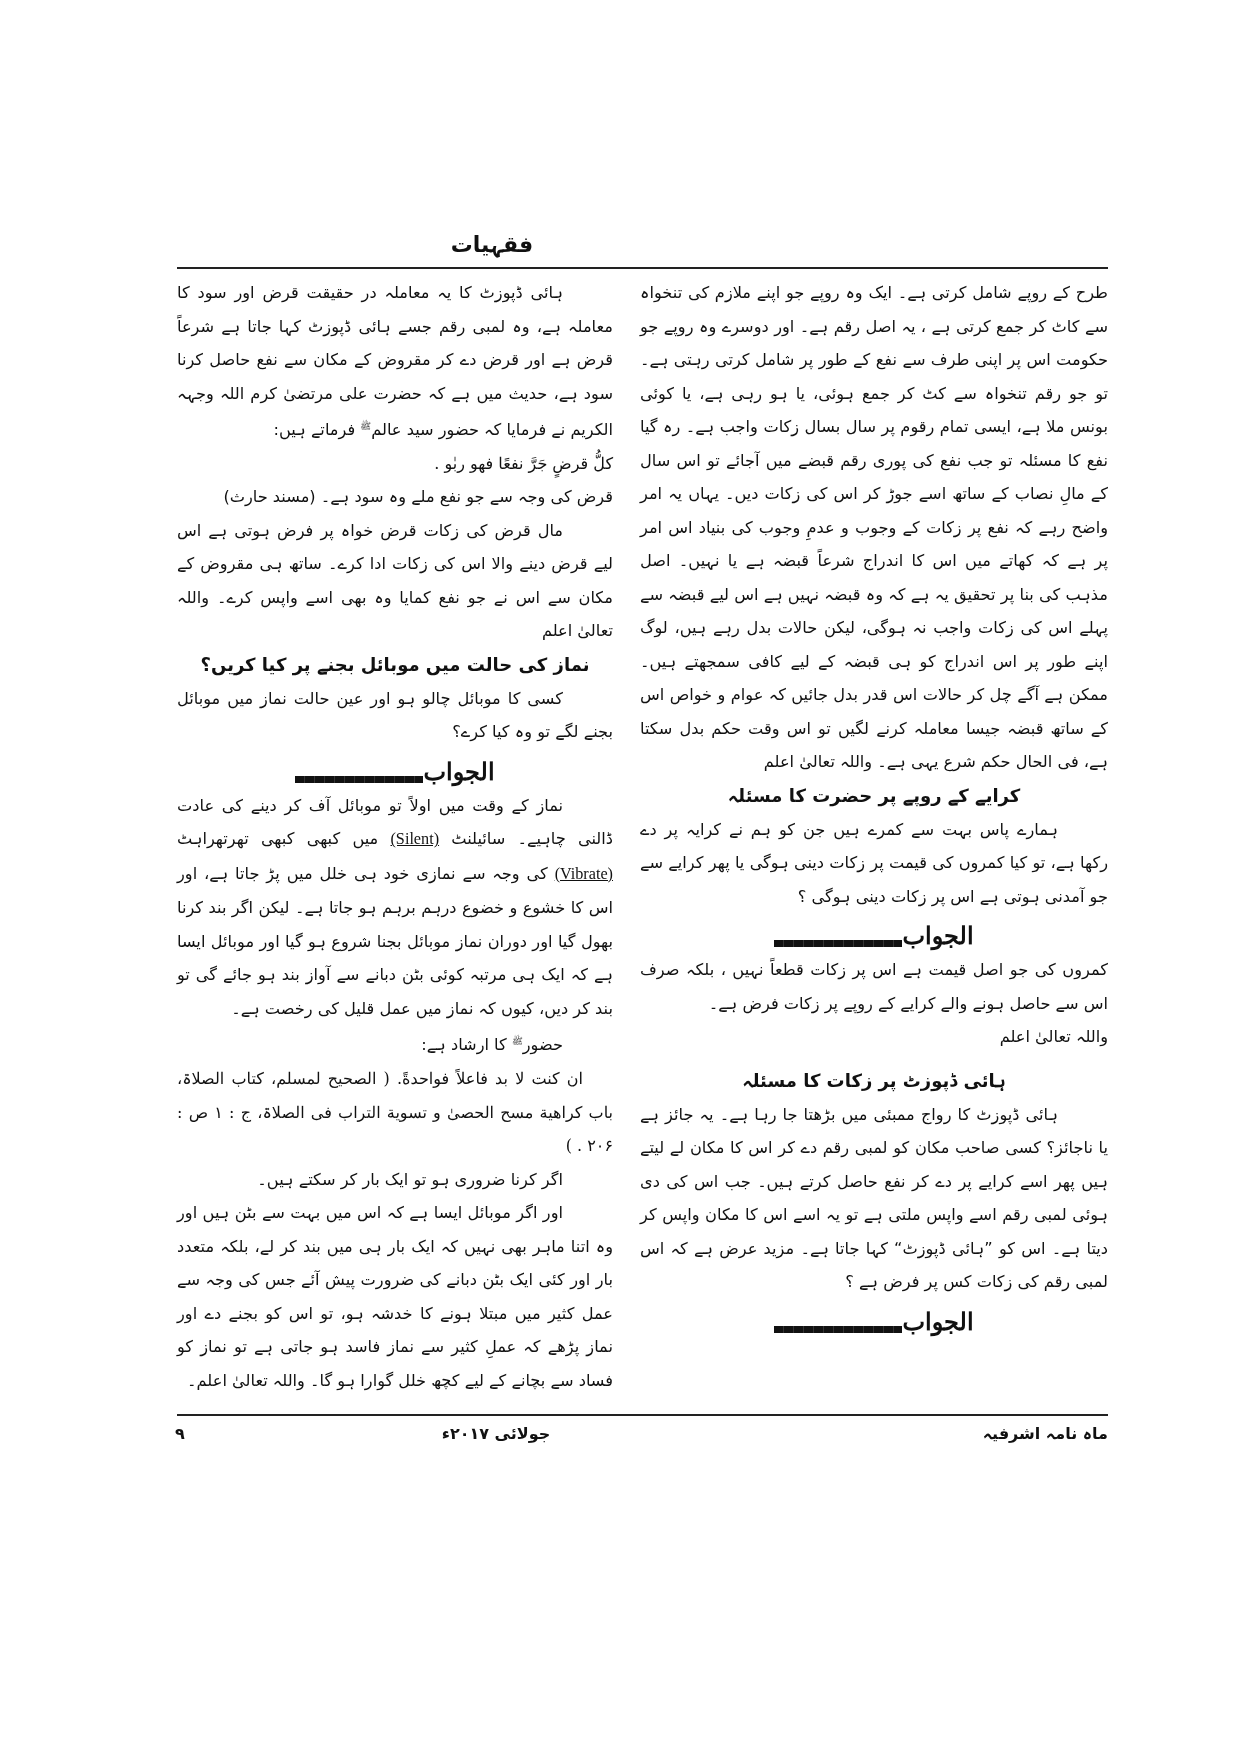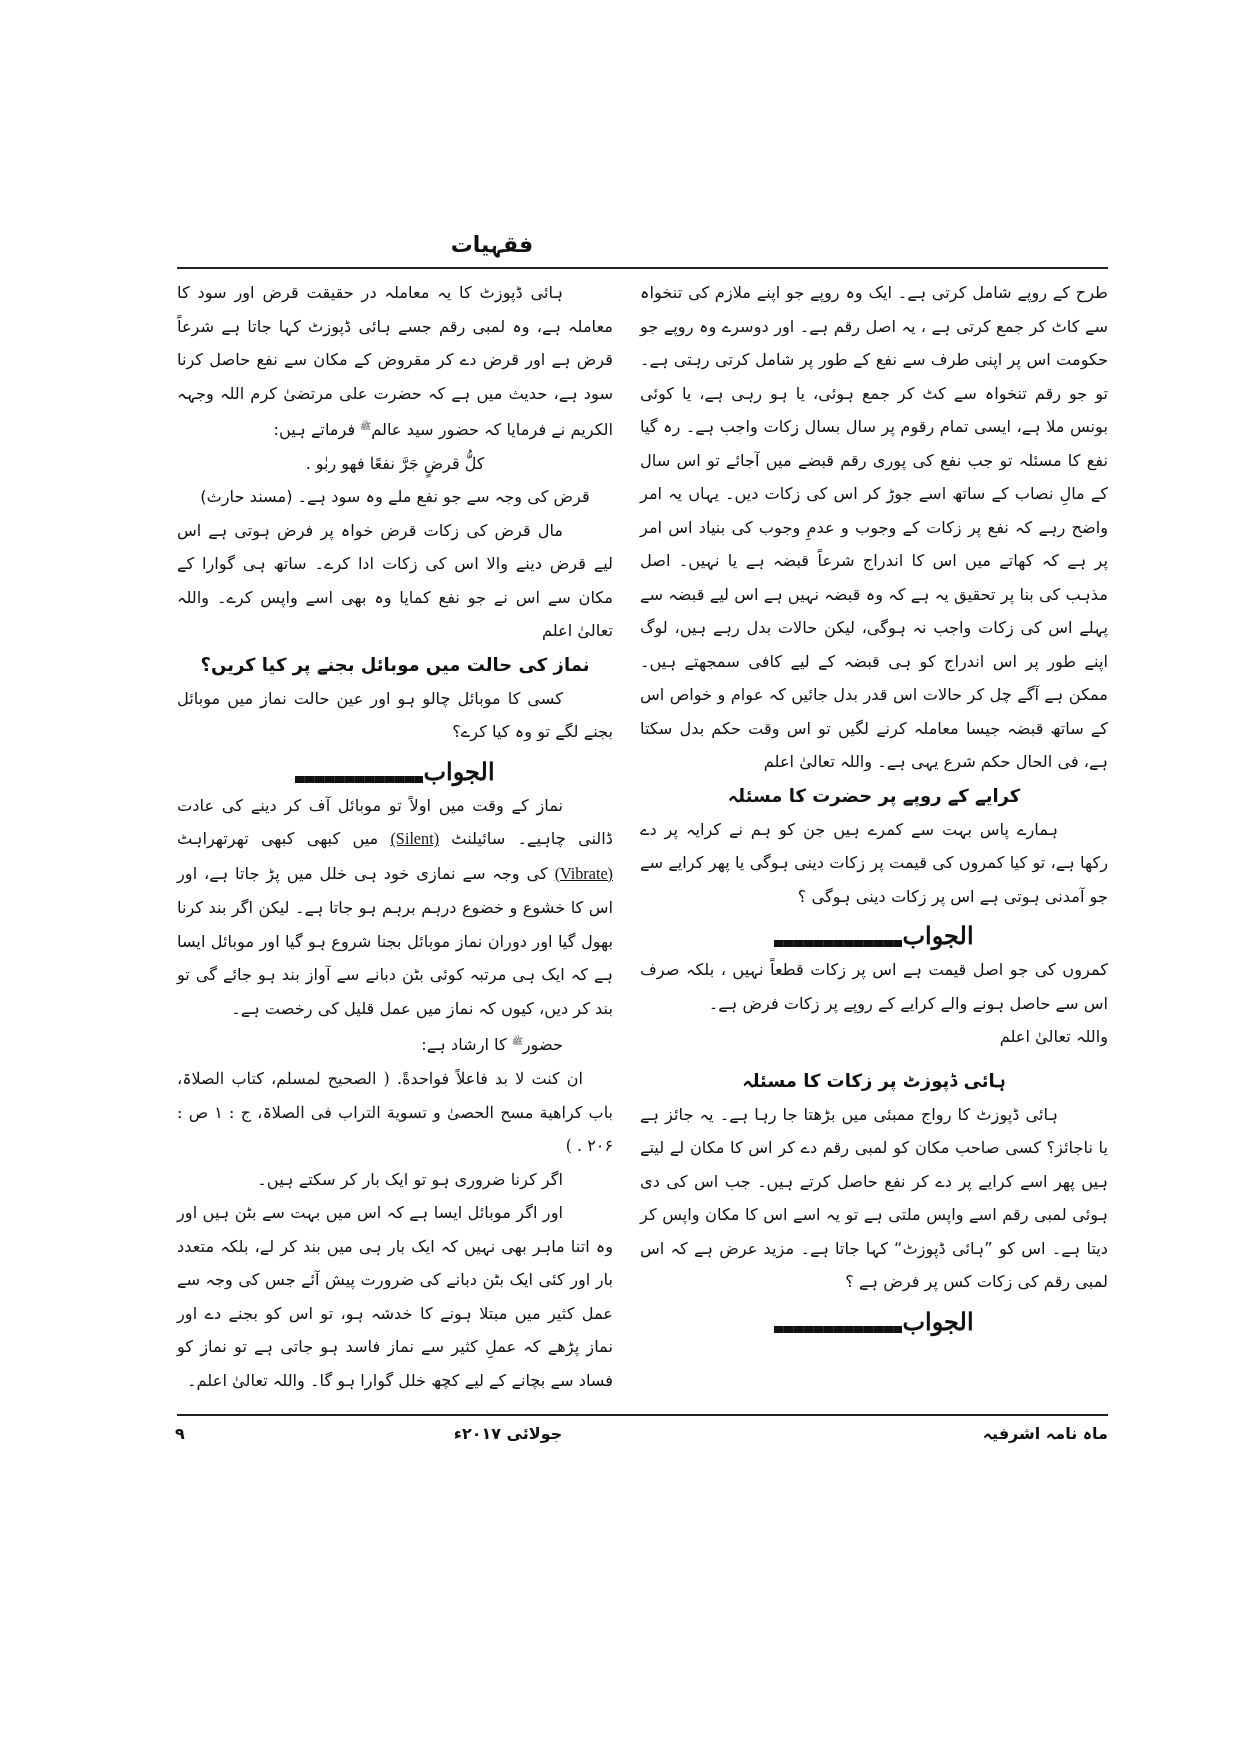--- a/index.html
+++ b/index.html
@@ -8,33 +8,33 @@
   .page-header { position: absolute; left: 0; width: 984px; top: 232px; text-align: center;
                  font-size: 22px; font-weight: bold; direction: rtl; }
   .top-rule { position: absolute; left: 177px; width: 931px; top: 267px; height: 2px; background: #222; }
   .bottom-rule { position: absolute; left: 177px; width: 931px; top: 1414px; height: 2px; background: #222; }
   .col { position: absolute; top: 276px; direction: rtl; text-align: justify;
          font-size: 16.2px; line-height: 33.5px; }
   .col-right { left: 640px; width: 468px; }
   .col-left { left: 177px; width: 436px; }
   .col p { margin: 0; }
   .indent { text-indent: 50px; }
-  .center { text-align: center; }
+  .center { }
   .heading { text-align: center; font-weight: bold; font-size: 18px; line-height: 34px; }
   .answer { display: flex; flex-direction: row; align-items: flex-end; justify-content: center;
             height: 38px; margin: 2px 0 0 0; font-family: Liberation Serif, serif; }
   .answer-word { font-weight: bold; font-size: 24px; line-height: 34px; }
   .answer-bar { width: 128px; height: 7px; background: #111; margin-bottom: 6px;
                 background-image: repeating-linear-gradient(90deg, #111 0 9px, #333 9px 10px); }
   .arabic { font-family: "DejaVu Serif", serif; font-size: 16px; }
   .ltr { direction: ltr; unicode-bidi: embed; font-family: "Liberation Serif", serif; text-decoration: underline; }
   .honorific { font-size: 9px; vertical-align: super; }
   .footer { position: absolute; top: 1424px; font-size: 16px; font-weight: bold; direction: rtl; }
   .footer-mag { right: 132px; }
-  .footer-date { left: 12px; width: 992px; text-align: center; }
+  .footer-date { left: 0; width: 992px; text-align: center; }
   .footer-page { left: 175px; }
 </style>
 </head>
 <body>
 
 <div class="page-header">فقہیات</div>
 <div class="top-rule"></div>
 
 <div class="col col-right">
   <p>طرح کے روپے شامل کرتی ہے۔ ایک وہ روپے جو اپنے ملازم کی تنخواہ سے کاٹ کر جمع کرتی ہے ، یہ اصل رقم ہے۔ اور دوسرے وہ روپے جو حکومت اس پر اپنی طرف سے نفع کے طور پر شامل کرتی رہتی ہے۔ تو جو رقم تنخواہ سے کٹ کر جمع ہوئی، یا ہو رہی ہے، یا کوئی بونس ملا ہے، ایسی تمام رقوم پر سال بسال زکات واجب ہے۔ رہ گیا نفع کا مسئلہ تو جب نفع کی پوری رقم قبضے میں آجائے تو اس سال کے مالِ نصاب کے ساتھ اسے جوڑ کر اس کی زکات دیں۔ یہاں یہ امر واضح رہے کہ نفع پر زکات کے وجوب و عدمِ وجوب کی بنیاد اس امر پر ہے کہ کھاتے میں اس کا اندراج شرعاً قبضہ ہے یا نہیں۔ اصل مذہب کی بنا پر تحقیق یہ ہے کہ وہ قبضہ نہیں ہے اس لیے قبضہ سے پہلے اس کی زکات واجب نہ ہوگی، لیکن حالات بدل رہے ہیں، لوگ اپنے طور پر اس اندراج کو ہی قبضہ کے لیے کافی سمجھتے ہیں۔ ممکن ہے آگے چل کر حالات اس قدر بدل جائیں کہ عوام و خواص اس کے ساتھ قبضہ جیسا معاملہ کرنے لگیں تو اس وقت حکم بدل سکتا ہے، فی الحال حکم شرع یہی ہے۔ واللہ تعالیٰ اعلم</p>
@@ -54,21 +54,21 @@
   </div>
 </div>
 
 <div class="col col-left">
   <p class="indent">
     <span>ہائی ڈپوزٹ کا یہ معاملہ در حقیقت قرض اور سود کا معاملہ ہے، وہ لمبی رقم جسے ہائی ڈپوزٹ کہا جاتا ہے شرعاً قرض ہے اور قرض دے کر مقروض کے مکان سے نفع حاصل کرنا سود ہے، حدیث میں ہے کہ حضرت علی مرتضیٰ کرم اللہ وجہہ الکریم نے فرمایا کہ حضور سید عالم</span><span class="honorific">ﷺ</span>
     <span>فرماتے ہیں:</span>
   </p>
   <p class="center arabic">کلُّ قرضٍ جَرَّ نفعًا فھو ربٰو .</p>
   <p class="center">قرض کی وجہ سے جو نفع ملے وہ سود ہے۔ (مسند حارث)</p>
-  <p class="indent">مال قرض کی زکات قرض خواہ پر فرض ہوتی ہے اس لیے قرض دینے والا اس کی زکات ادا کرے۔ ساتھ ہی گوارا کے مکان سے اس نے جو نفع کمایا وہ بھی اسے واپس کرے۔ واللہ تعالیٰ اعلم</p>
+  <p class="indent">مال قرض کی زکات قرض خواہ پر فرض ہوتی ہے اس لیے قرض دینے والا اس کی زکات ادا کرے۔ ساتھ ہی مقروض کے مکان سے اس نے جو نفع کمایا وہ بھی اسے واپس کرے۔ واللہ تعالیٰ اعلم</p>
   <div class="heading">نماز کی حالت میں موبائل بجنے پر کیا کریں؟</div>
   <p class="indent">کسی کا موبائل چالو ہو اور عین حالت نماز میں موبائل بجنے لگے تو وہ کیا کرے؟</p>
   <div class="answer">
     <span class="answer-word">الجواب</span>
     <span class="answer-bar"></span>
   </div>
   <p class="indent">
     <span>نماز کے وقت میں اولاً تو موبائل آف کر دینے کی عادت ڈالنی چاہیے۔ سائیلنٹ</span>
     <span class="ltr">(Silent)</span>
     <span>میں کبھی کبھی تھرتھراہٹ</span>

